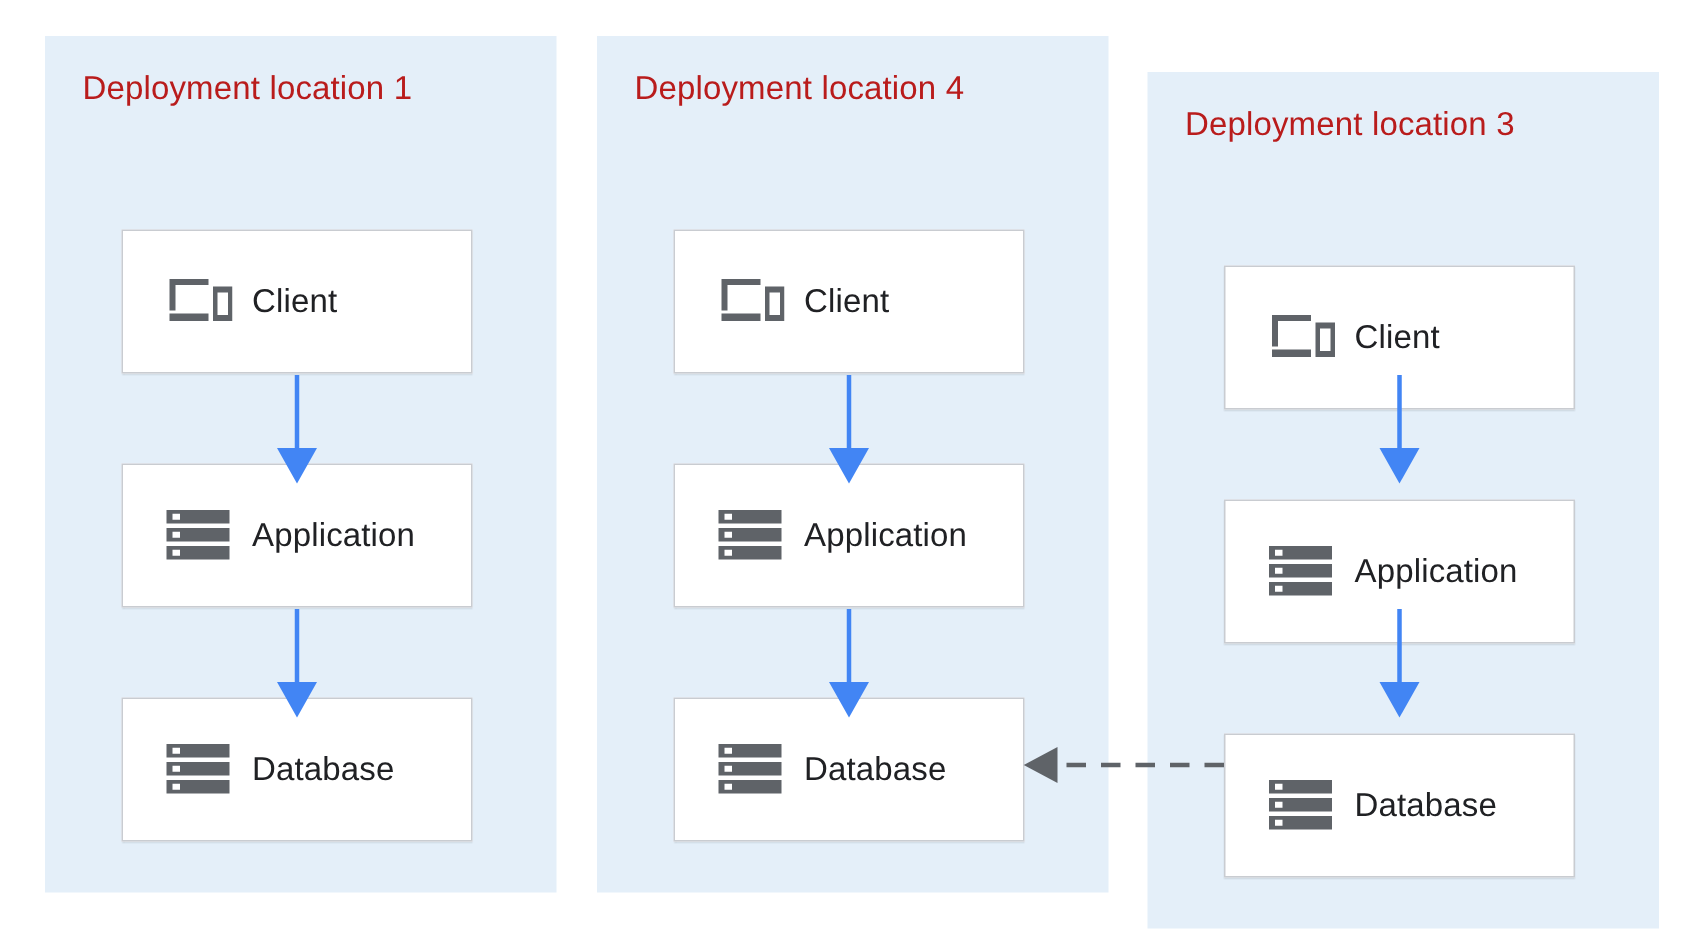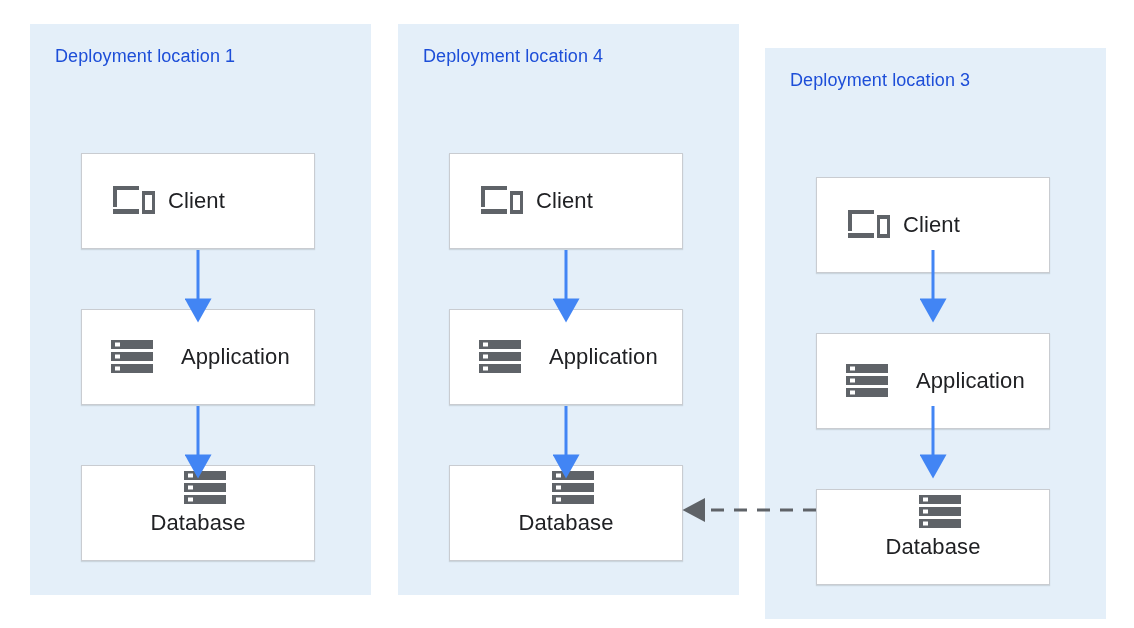--- a/index.html
+++ b/index.html
@@ -32,41 +32,41 @@
     box-sizing: border-box;
   }
   .panel-1 { left: 30px; }
   .panel-2 { left: 398px; }
   .panel-3 { left: 765px; margin-top: 24px; }
 
   .panel-title {
     position: absolute;
     left: 25px;
     top: 22px;
-    font-size: 18px;
-    color: #1d4ed8;
+    font-size: 22px;
+    color: #b91c1c;
     letter-spacing: 0.1px;
     white-space: nowrap;
   }
 
   .node {
     position: absolute;
     left: 51px;
     width: 234px;
     height: 96px;
     background: #ffffff;
     border: 1px solid #c9ccd1;
     box-sizing: border-box;
     display: flex;
     align-items: center;
     box-shadow: 0 1px 1px rgba(60,64,67,0.14);
   }
   .node-client { top: 129px; text-align: right; }
-  .node-app    { top: 285px; gap: 13px; }
-  .node-db     { top: 441px; flex-direction: column; }
+  .node-app    { top: 285px; }
+  .node-db     { top: 441px; }
 
   .node-icon {
     width: 52px;
     height: 44px;
     margin-left: 24px;
     margin-right: 10px;
     flex: 0 0 auto;
     display: flex;
     align-items: center;
     justify-content: center;

